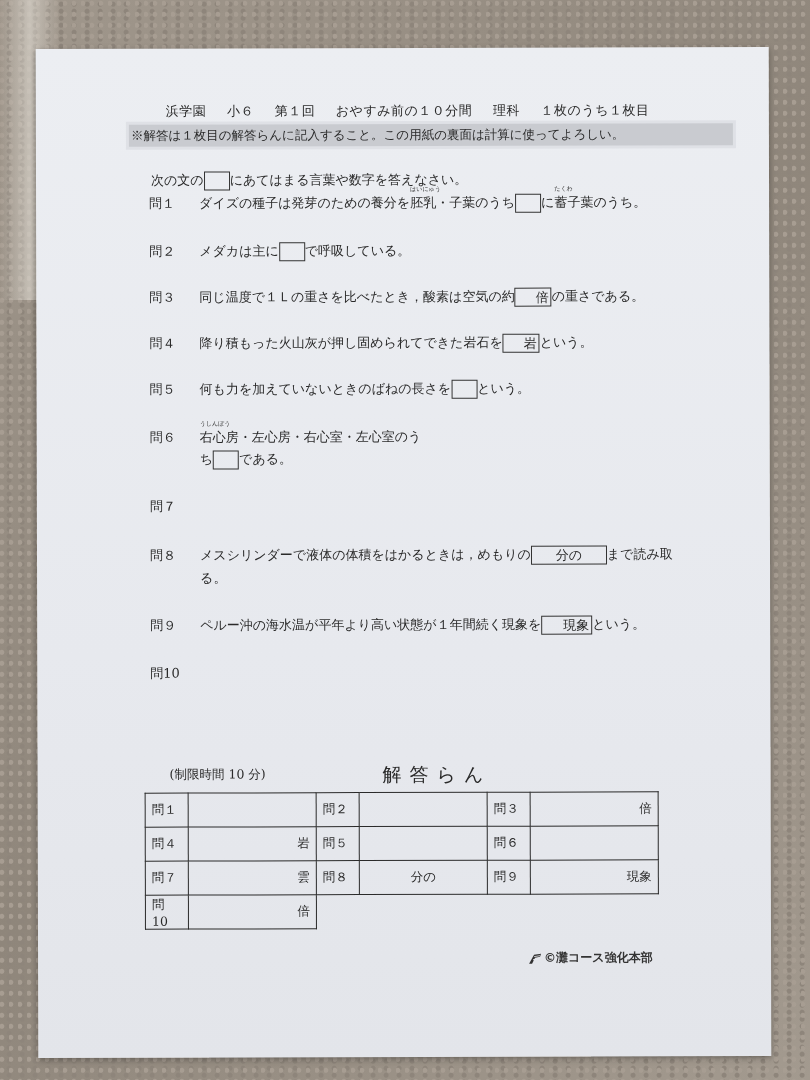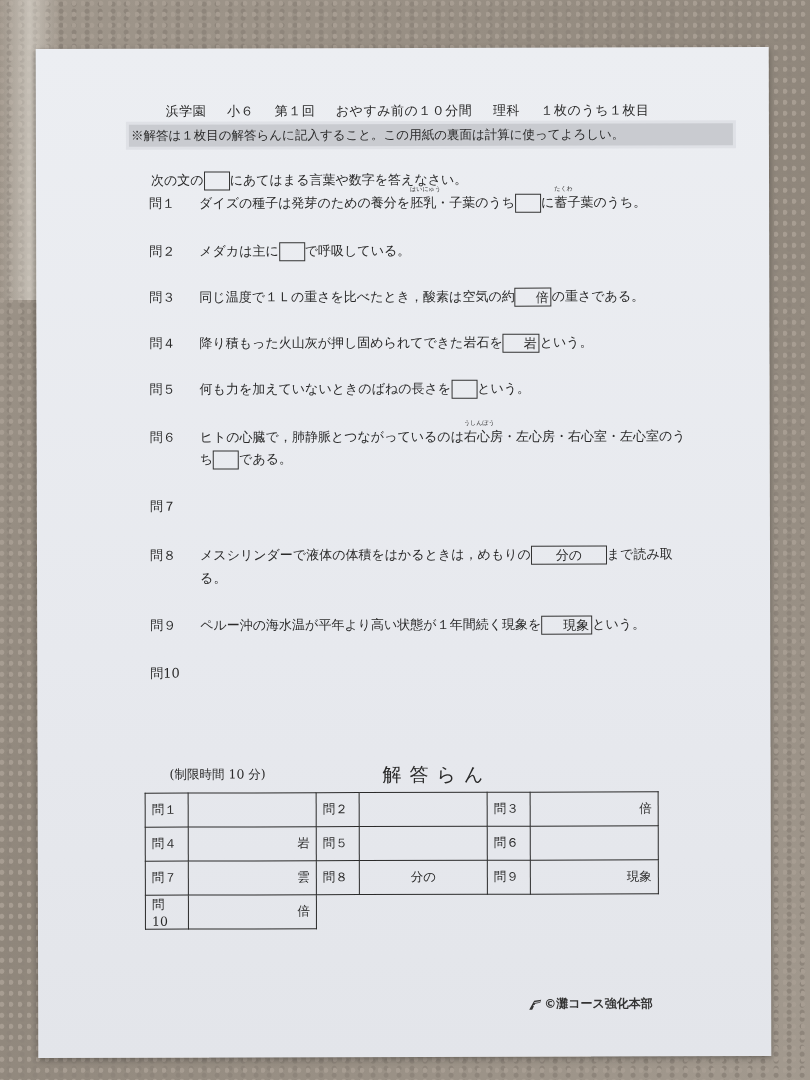--- a/index.html
+++ b/index.html
@@ -43,21 +43,21 @@
   .ans-title { left:345px; top:714px; font-size:19px; letter-spacing:8px; font-weight:normal; }
   table.ans {
     position:absolute; left:107px; top:744px; border-collapse:collapse;
     font-size:12.5px;
   }
   table.ans td { border:1.3px solid #2a2a2a; height:33px; padding:0 6px; }
   table.ans td.lab { width:30px; }
   table.ans td.val { width:115px; text-align:right; }
   table.ans td.center { text-align:center; }
   table.ans td.empty { border:none; }
-  .footer { left:490px; top:902px; font-size:12px; font-family:"DejaVu Sans","Liberation Sans",sans-serif; font-weight:bold; color:#333;margin-top:46px; }
+  .footer { left:490px; top:902px; font-size:12px; font-family:"DejaVu Sans","Liberation Sans",sans-serif; font-weight:bold; color:#333; }
   .logo { display:inline-block; width:14px; height:12px; vertical-align:middle; margin-right:2px; }
 </style>
 </head>
 <body>
 
 <div class="carpet-light"></div>
 
 <div class="paper">
 
   <div class="abs header-title">
@@ -94,21 +94,21 @@
     <span>降り積もった火山灰が押し固められてできた岩石を</span><span class="blank" style="width:37px">岩</span><span>という。</span>
   </div>
 
   <div class="qnum" style="top:332px">問５</div>
   <div class="qtext" style="top:332px">
     <span>何も力を加えていないときのばねの長さを</span><span class="blank" style="width:26px"></span><span>という。</span>
   </div>
 
   <div class="qnum" style="top:380px">問６</div>
   <div class="qtext" style="top:380px">
-    <span>ヒトの心臓で，肺静脈とつながっているのは</span><span class="ruby"><small>うしんぼう</small><span>右心房</span></span><span>・左心房・右心室・左心室のう</span>
+    <span class="ruby"><small>うしんぼう</small><span>右心房</span></span><span>・左心房・右心室・左心室のう</span>
   </div>
   <div class="qtext" style="top:402px">
     <span>ち</span><span class="blank" style="width:26px"></span><span>である。</span>
   </div>
 
   <div class="qnum" style="top:449px">問７</div>
 
   <div class="qnum" style="top:498px">問８</div>
   <div class="qtext" style="top:498px">
     <span>メスシリンダーで液体の体積をはかるときは，めもりの</span><span class="blank" style="width:76px;text-align:center;padding-right:0">分の</span><span>まで読み取</span>

